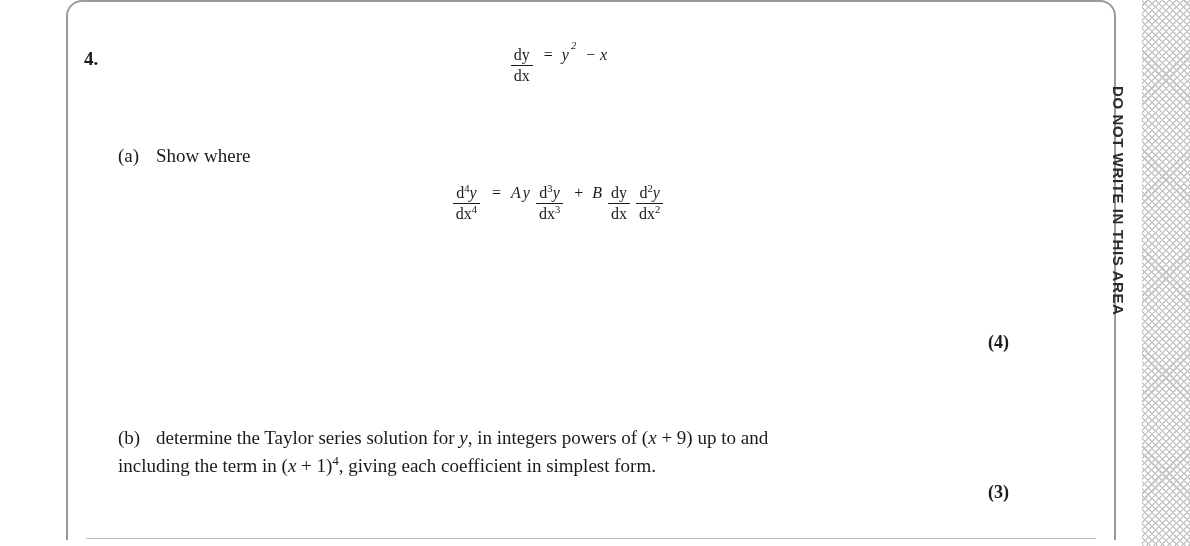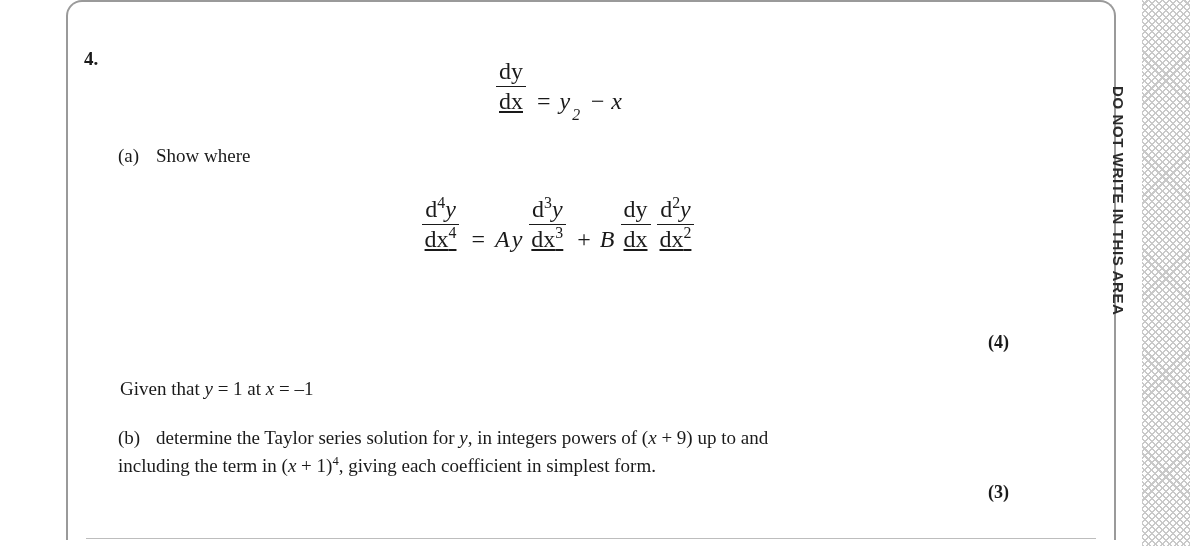--- a/index.html
+++ b/index.html
@@ -82,26 +82,25 @@
     top: 48px;
     font-weight: bold;
     font-size: 19px;
   }
 
   .displaymath {
     text-align: center;
     margin: 0;
   }
   .mathline {
-    font-size: 24px;
+    font-size: 16px;
     display: inline-flex;
-    align-items: flex-end;
+    align-items: flex-start;
     justify-content: center;
     gap: 2px;
-    margin-top: 12px;
   }
   .it { font-style: italic; }
   .up { font-style: normal; }
 
   
   .frac {
     display: inline-flex;
     flex-direction: column;
     align-items: center;
     vertical-align: middle;
@@ -109,21 +108,20 @@
     line-height: 1.12;
   }
   .frac .num {
     padding: 0 3px 1px 3px;
     border-bottom: 1.2px solid #1a1a1a;
     white-space: nowrap;
   }
   .frac .den {
     padding: 1px 3px 0 3px;
     white-space: nowrap;
-    text-decoration: underline;
   }
   sup.pw { font-size: 0.66em; vertical-align: super; line-height: 0; }
 
   .part {
     position: relative;
     font-size: 19px;
     line-height: 1.45;
   }
   .part .lbl {
     position: absolute;
@@ -199,23 +197,20 @@
       <span class="frac">
         <span class="num"><span class="up">d</span><sup class="pw up">2</sup><span class="it">y</span></span>
         <span class="den"><span class="up">dx</span><sup class="pw up">2</sup></span>
       </span>
     </span>
   </div>
 
 
   <div class="marks4">(4)</div>
 
-  <div class="given">
-    <span>Given that </span><span class="it">y</span><span> = 1</span><span>  at  </span><span class="it">x</span><span> = –1</span>
-  </div>
 
   <div class="row-b part">
     <span class="lbl">(b)</span>
     <span class="body">
       <span>determine the Taylor series solution for </span><span class="it">y</span><span>, in integers powers of (</span><span class="it">x</span><span> + 9) up to and</span><br>
       <span>including the term in (</span><span class="it">x</span><span> + 1)</span><sup class="pw">4</sup><span>, giving each coefficient in simplest form.</span>
     </span>
   </div>
 
   <div class="marks3">(3)</div>

